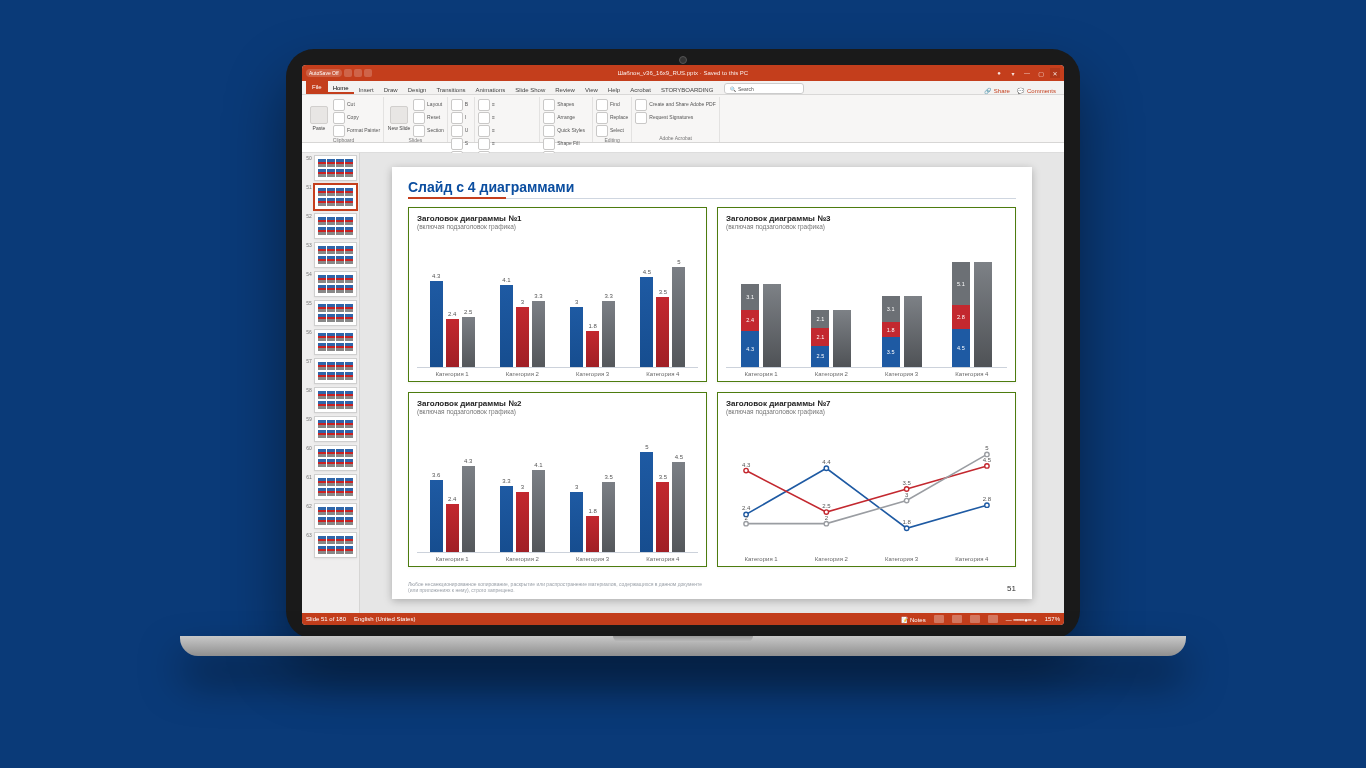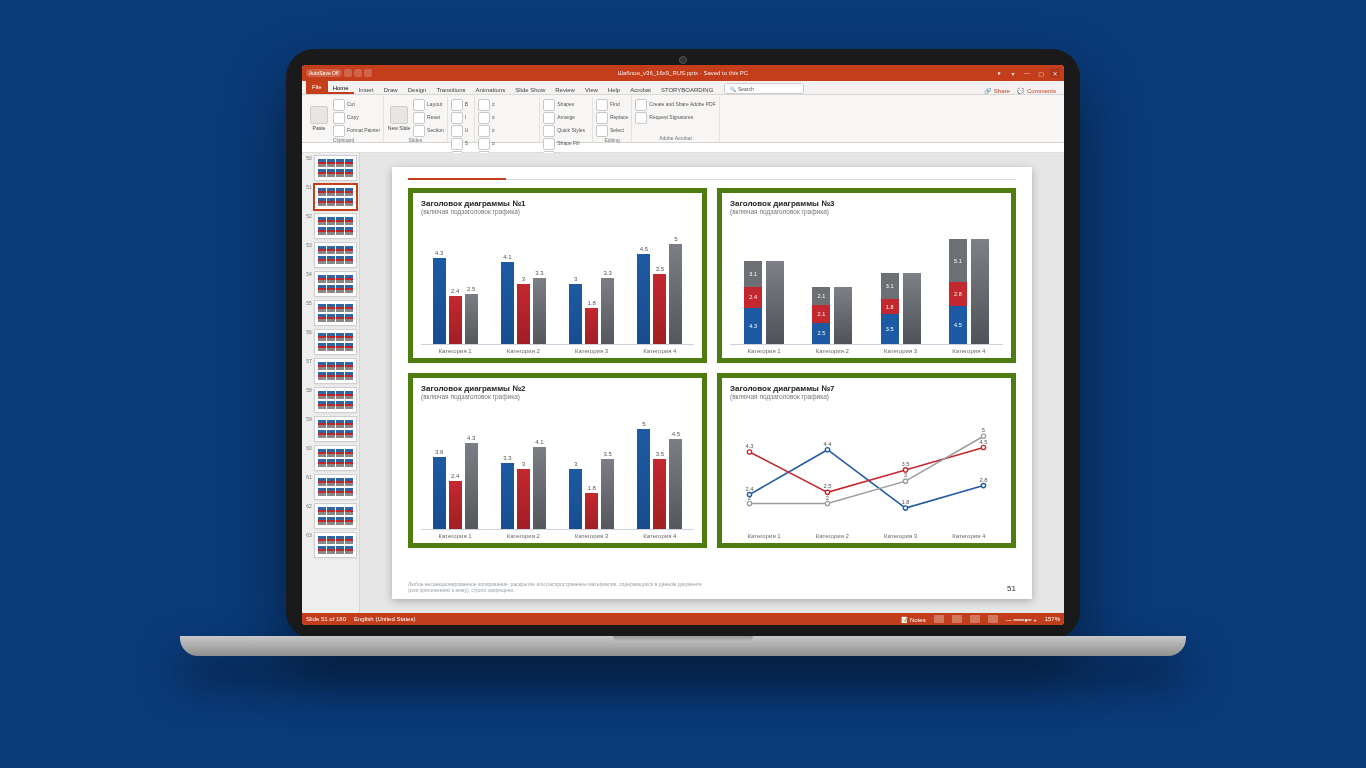--- a/index.html
+++ b/index.html
@@ -64,21 +64,21 @@
   .stage { flex: 1; display: flex; align-items: center; justify-content: center; }
   .slide {
     width: 640px; height: 432px; background: #fff; box-shadow: 0 2px 8px rgba(0,0,0,.25);
     padding: 12px 16px 10px; position: relative;
   }
   .slide-title { color: #0b4ea0; font-size: 14px; font-weight: 700; padding-bottom: 3px; }
   .title-rule { height: 1px; background: #cfd6e0; position: relative; margin-bottom: 8px; }
   .title-rule::after { content:""; position:absolute; left:0; top:-1px; width: 98px; height: 2px; background:#c43e1c; }
 
   .grid2 { display: grid; grid-template-columns: 1fr 1fr; grid-template-rows: 1fr 1fr; gap: 10px; height: 360px; }
-  .card { border: 5px solid #4d7c0f; box-shadow: 0 1px 3px rgba(0,0,0,.06); padding: 6px 8px 4px; display:flex; flex-direction:column; }
+  .card { border: 1px solid #4d7c0f; box-shadow: 0 1px 3px rgba(0,0,0,.06); padding: 6px 8px 4px; display:flex; flex-direction:column; }
   .card h4 { font-size: 8px; font-weight: 700; color: #222; }
   .card .sub { font-size: 6.5px; color: #777; margin-bottom: 4px; }
 
   
   .plot { flex: 1; display: flex; align-items: flex-end; justify-content: space-around; border-bottom: 1px solid #ccd2db; }
   .cluster { display: flex; align-items: flex-end; gap: 3px; }
   .bar { width: 13px; position: relative; }
   .bar .v { position: absolute; top: -8px; left: 50%; transform: translateX(-50%); font-size: 6px; color: #555; white-space: nowrap; }
   .bar.blue { background: linear-gradient(#1e5aa3,#164d8f); }
   .bar.red  { background: linear-gradient(#c3282f,#a01f25); }
@@ -474,20 +474,21 @@
                 <span></span>
                 <span></span>
                 <span></span>
                 <span></span>
               </div>
             </div>
           </div>
         </div>
       <div class="stage">
         <div class="slide">
+          <div class="slide-title">Слайд с 4 диаграммами</div>
           <div class="title-rule"></div>
           <div class="grid2" id="charts">
               <div class="card">
                 <h4>Заголовок диаграммы №1</h4>
                 <div class="sub">(включая подзаголовок графика)</div>
                 <div class="plot" style="height: 110px;">
                   <div class="cluster">
                     <div class="bar blue" style="height: 86px;">
                       <span class="v">4.3</span>
                     </div>

